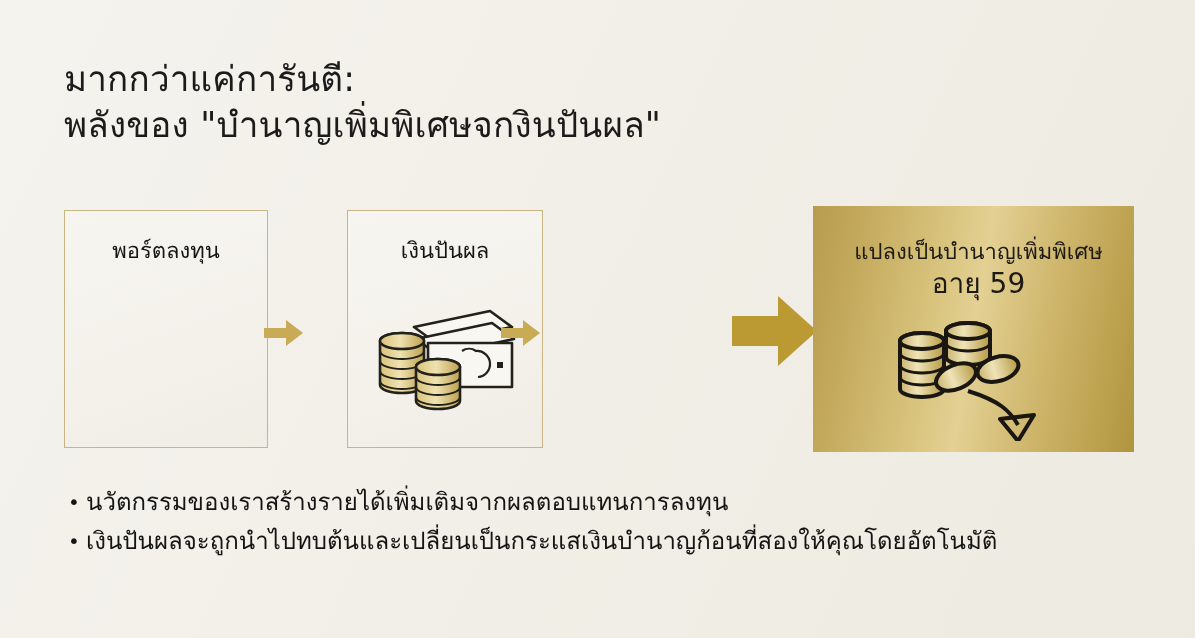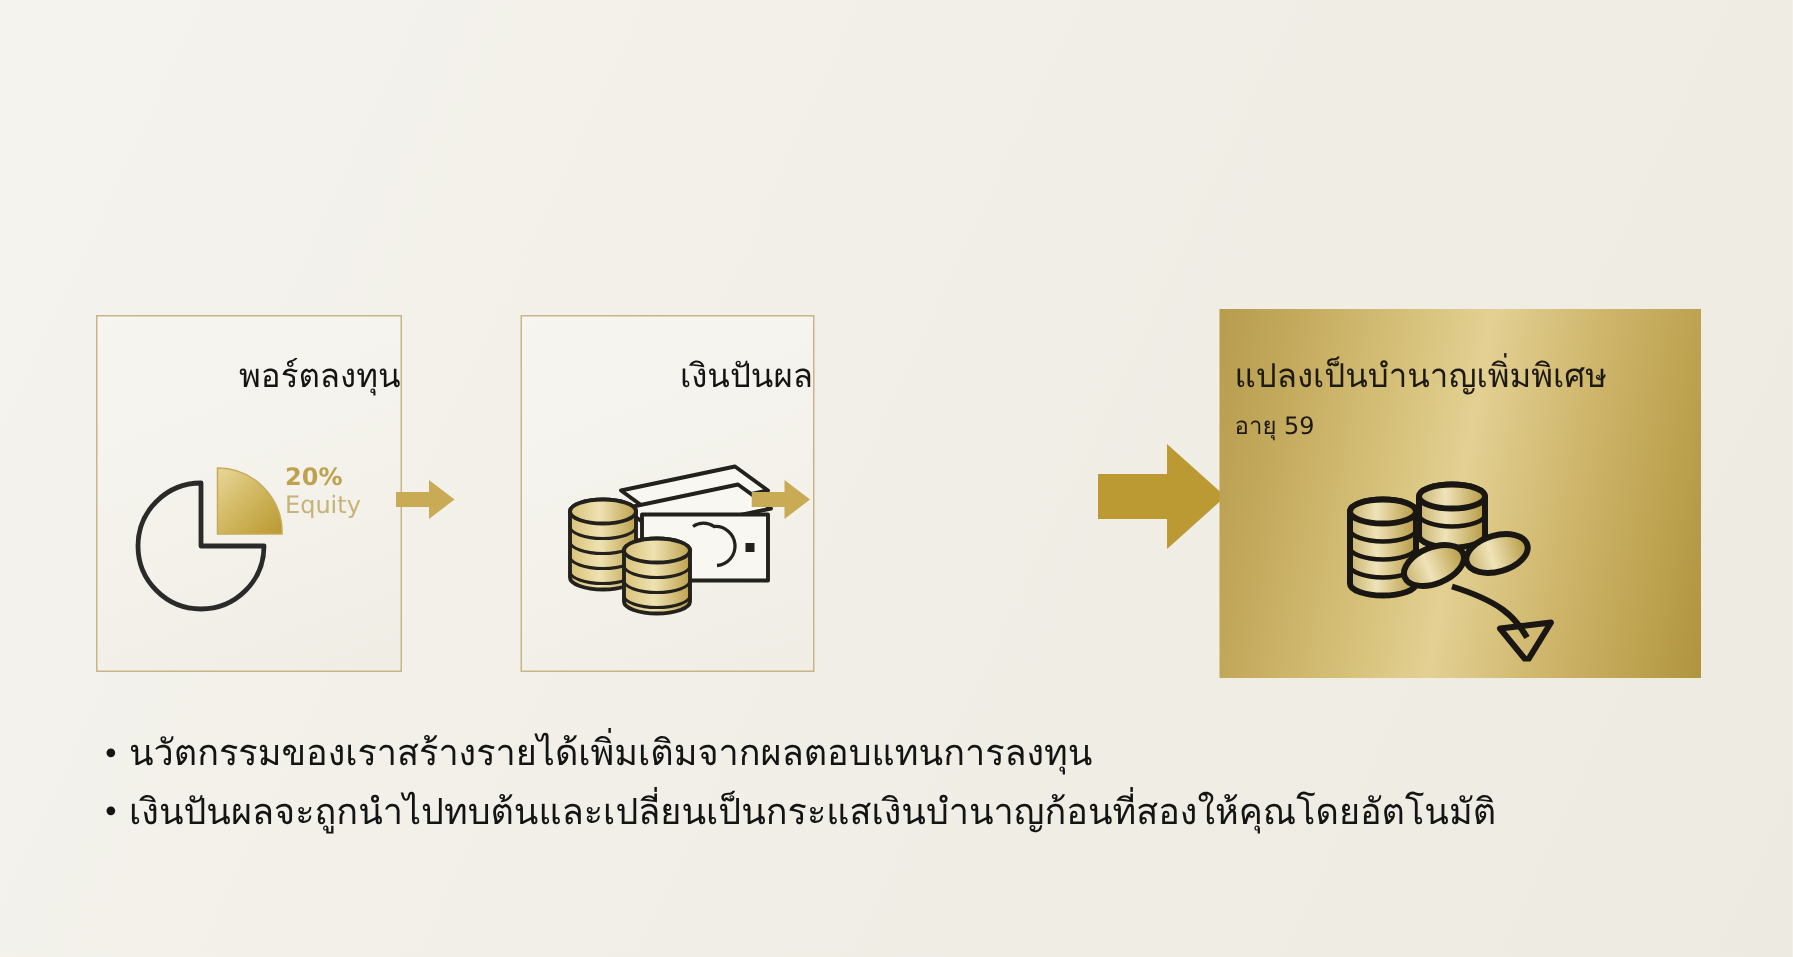--- a/index.html
+++ b/index.html
@@ -53,21 +53,21 @@
     box-sizing: border-box;
   }
   .card-1 { left: 0px;   width: 204px; }
   .card-2 { left: 243px; width: 196px; margin-left: 40px; }
   .card-3 { left: 478px; width: 190px; }
 
   .card-title {
     position: absolute;
     left: 0; right: 0;
     top: 22px;
-    text-align: right;
+    text-align: center;
     font-size: 22px;
     color: #141414;
     font-weight: 400;
     white-space: nowrap;
   }
 
   .card-icon {
     position: absolute;
     left: 0; right: 0;
     top: 70px;
@@ -89,31 +89,31 @@
         #c3a95c 14%,
         #d9c47e 38%,
         #e3d093 50%,
         #cdb469 72%,
         #bda250 88%,
         #b0943f 100%);
     box-sizing: border-box;
   }
   .gold-title {
     position: absolute;
-    left: 10px; right: 10px;
+    left: 20px; right: 10px;
     top: 30px;
-    text-align: left;
+    text-align: center;
     color: #1d1a14;
     font-size: 22px;
     line-height: 32px;
     white-space: nowrap;
   }
   .gold-title .age {
     display: block;
-    font-size: 16px;
+    font-size: 28px;
   }
   .gold-icon {
     position: absolute;
     left: 0; right: 0;
     top: 108px;
     height: 128px;
     display: flex;
     align-items: center;
     justify-content: center;
   }
@@ -180,46 +180,29 @@
     font-size: 16px;
     color: #c6b377;
     display: block;
   }
 </style>
 </head>
 <body>
 
 <div class="slide">
 
+  <div class="title-block">
+    <div class="title-line">มากกว่าแค่การันตี:</div>
+    <div class="title-line">พลังของ "บำนาญเพิ่มพิเศษจกงินปันผล"</div>
+  </div>
 
   <div class="flow">
 
     <div class="card card-1">
       <div class="card-title">พอร์ตลงทุน</div>
-      <div class="card-icon">
-        <div style="position:relative;width:176px;height:130px;">
-          <svg width="176" height="130" viewBox="0 0 176 130">
-            <defs>
-              <linearGradient id="gPie" x1="0" y1="0" x2="1" y2="1">
-                <stop offset="0%" stop-color="#e8d79a"></stop>
-                <stop offset="45%" stop-color="#d2b964"></stop>
-                <stop offset="100%" stop-color="#b9982f"></stop>
-              </linearGradient>
-            </defs>
-
-            <path d="M56 26 L56 68 L98 68 A42 42 0 1 1 56 26 Z" fill="none" stroke="#2a2a2a" stroke-width="3.2" stroke-linejoin="round"></path>
-
-            <path d="M63 20 L63 64 L106 64 A43 43 0 0 0 63 20 Z" transform="translate(4,-4)" fill="url(#gPie)" stroke="#c8ab55" stroke-width="1"></path>
-          </svg>
-          <div class="pie-label">
-            <span class="pie-pct">20%</span>
-            <span class="pie-eq">Equity</span>
-          </div>
-        </div>
-      </div>
     </div>
 
     <div class="arrow-small arrow-s1">
       <svg width="40" height="30" viewBox="0 0 40 30">
         <path d="M0 10 L22 10 L22 2 L39 15 L22 28 L22 20 L0 20 Z" fill="#c9ab56"></path>
       </svg>
     </div>
 
     <div class="card card-2">
       <div class="card-title">เงินปันผล</div>

